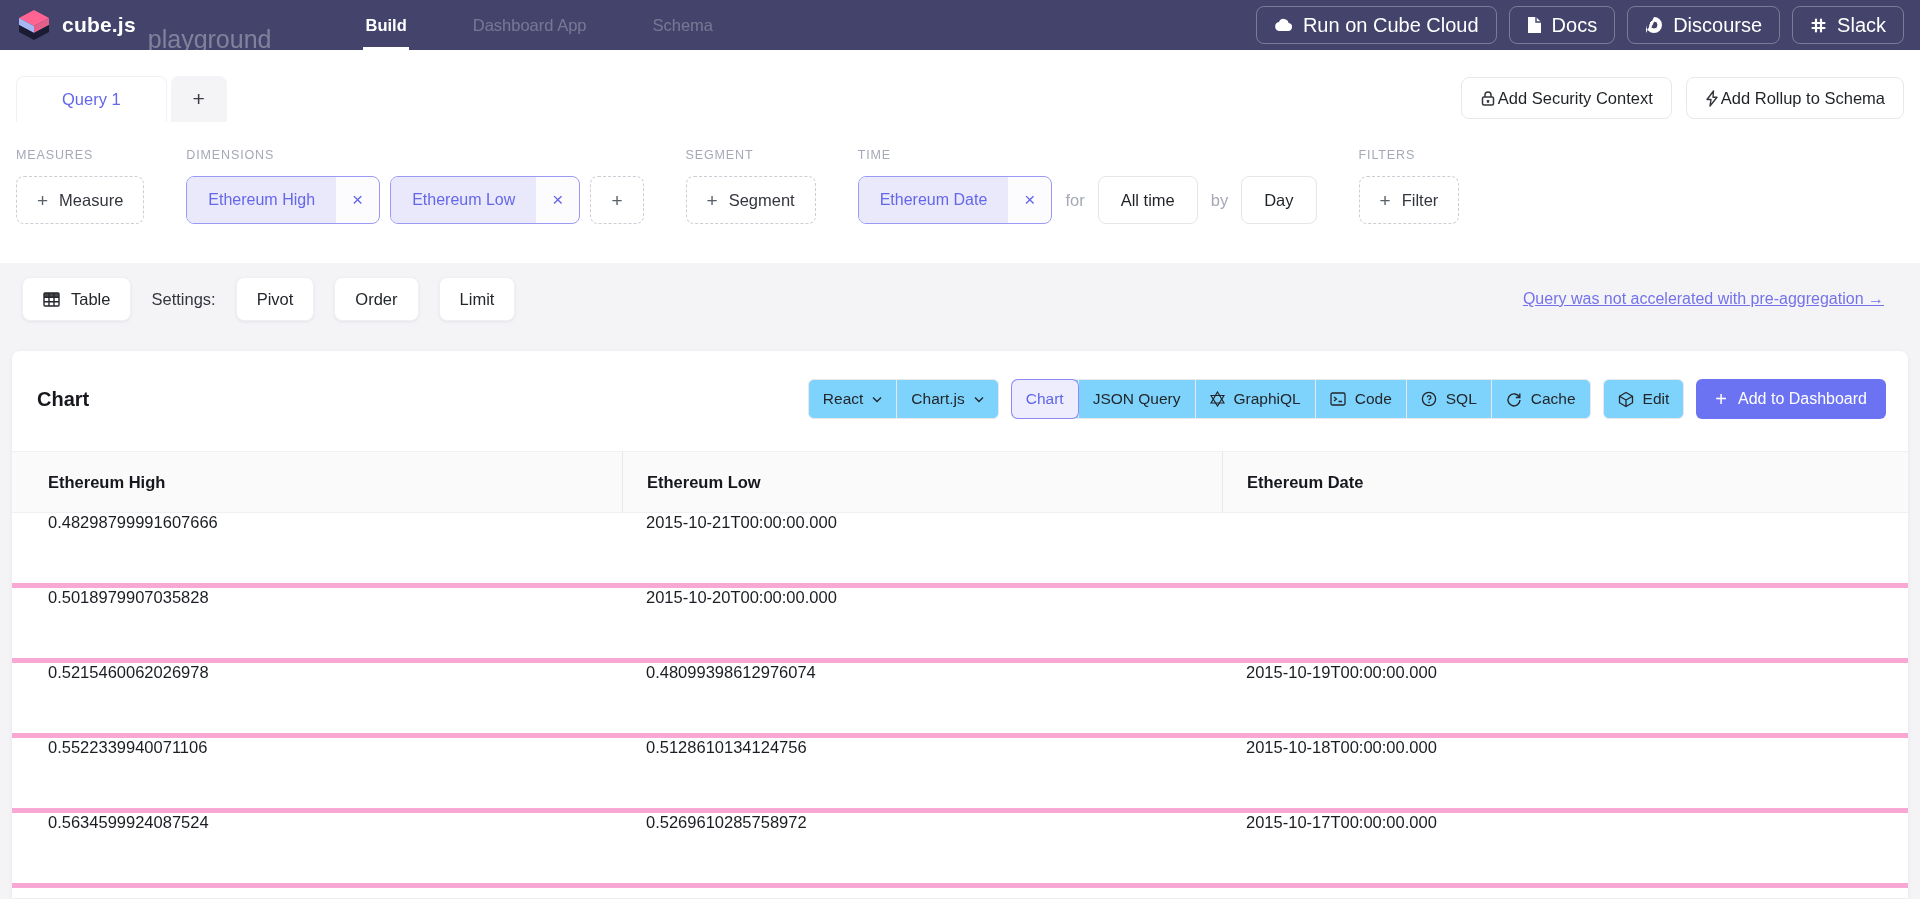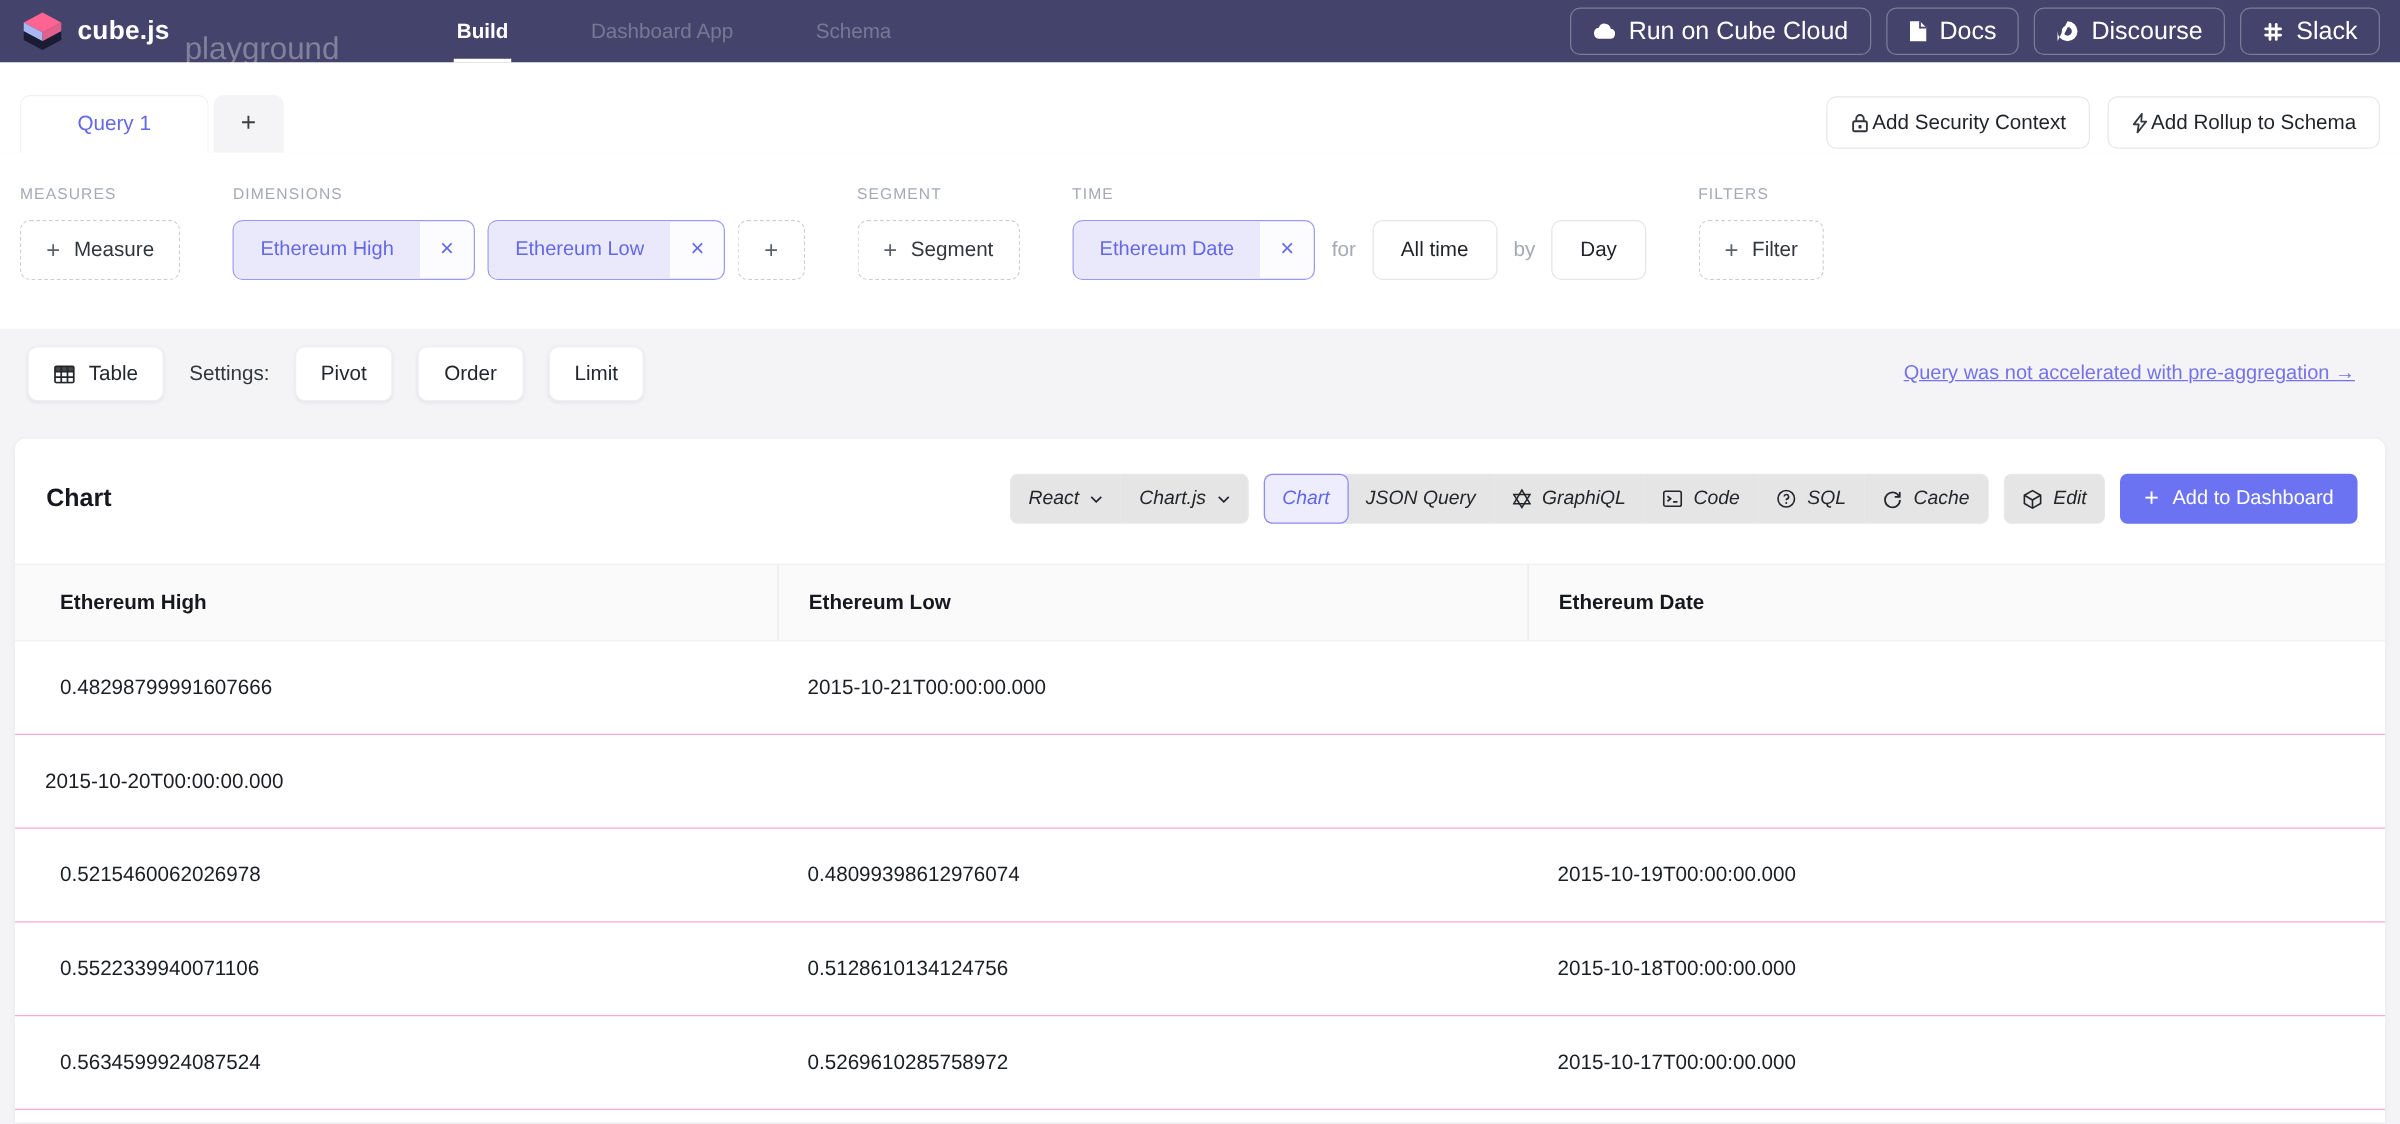--- a/index.html
+++ b/index.html
@@ -65,36 +65,36 @@
   .setgroup { display:flex; gap:20px; }
   .agg-link { margin-left:auto; color:#7472EA; font-size:16px; text-decoration:underline; cursor:pointer; }
 
   
   .card { margin:29px 12px 0; background:#fff; border-radius:8px 8px 0 0; height:547px;
           box-shadow:0 1px 5px rgba(20,20,60,.06); overflow:hidden; }
   .card-head { display:flex; align-items:center; padding:28px 22px 32px 25px; }
   .chart-title { font-size:20px; font-weight:700; color:#16181D; }
   .toolbar { margin-left:auto; display:flex; align-items:center; gap:12px; }
   .seg-group { display:flex; align-items:stretch; height:40px; border:1px solid #E8E8EC;
-               border-radius:6px; background:#e5e5e5;font-style:italic; }
+               border-radius:6px; background:#7dd3fc; }
   .seg { display:flex; align-items:center; gap:9px; padding:0 14px; font-size:15.5px; color:#23262B;
          border-left:1px solid #E8E8EC; cursor:pointer; white-space:nowrap; }
   .seg:first-child { border-left:none; }
   .seg svg { stroke:#23262B; fill:none; }
   .seg.active { color:#5F66E9; background:#EDEDFE; box-shadow:0 0 0 1px #8D8AF5; border-radius:6px;
                 position:relative; z-index:1; border-left-color:transparent; }
   .primary-btn { height:40px; background:#6B73F3; color:#fff; border:none; border-radius:6px;
                  padding:0 19px; display:flex; align-items:center; gap:11px; font-size:16px;
                  cursor:pointer; }
   .primary-btn .plus-glyph { color:#fff; font-size:20px; }
 
   
   .thead { display:flex; background:#FAFAFB; border-top:1px solid #F0F0F2;
            border-bottom:1px solid #F0F0F2; height:62px; align-items:center; }
-  .tr { display:flex; height:75px; align-items:center; border-bottom:1px solid #f9a8d4; }
+  .tr { display:flex; height:75px; border-bottom:5px solid #f9a8d4; }
   .cell { font-size:16.5px; color:#1A1D22; }
   .c1 { width:610px; padding-left:36px; }
   .c2 { width:600px; padding-left:24px; }
   .c3 { flex:1; padding-left:24px; }
   .th { font-weight:700; color:#16181D; height:100%; display:flex; align-items:center; }
   .thead .c2, .thead .c3 { border-left:1px solid #E9E9ED; }
 </style>
 </head>
 <body>
 
@@ -356,20 +356,21 @@
       <div class="cell c2 th">Ethereum Low</div>
       <div class="cell c3 th">Ethereum Date</div>
     </div>
     <div>
   <div class="tr">
     <div class="cell c1 td">0.48298799991607666</div>
     <div class="cell c3 td">2015-10-21T00:00:00.000</div>
   </div>
 
   <div class="tr">
+    <div class="cell c1 td">0.5018979907035828</div>
     <div class="cell c3 td">2015-10-20T00:00:00.000</div>
   </div>
 
   <div class="tr">
     <div class="cell c1 td">0.5215460062026978</div>
     <div class="cell c2 td">0.48099398612976074</div>
     <div class="cell c3 td">2015-10-19T00:00:00.000</div>
   </div>
 
   <div class="tr">

